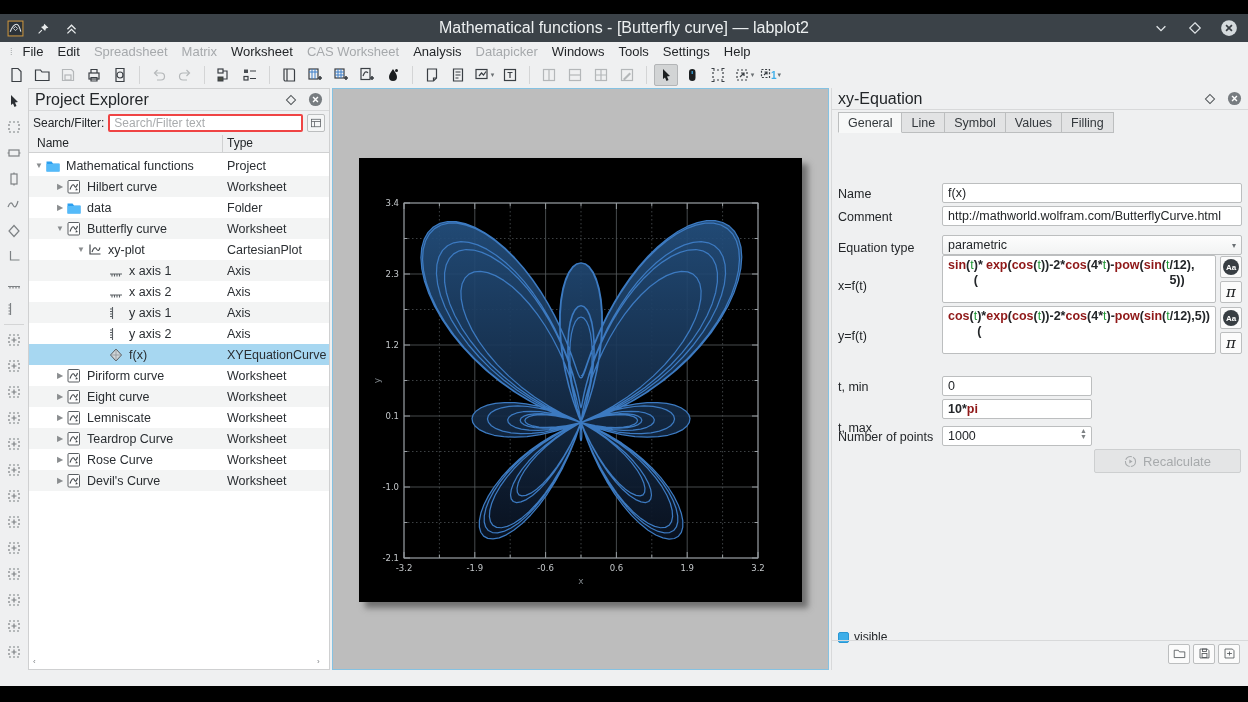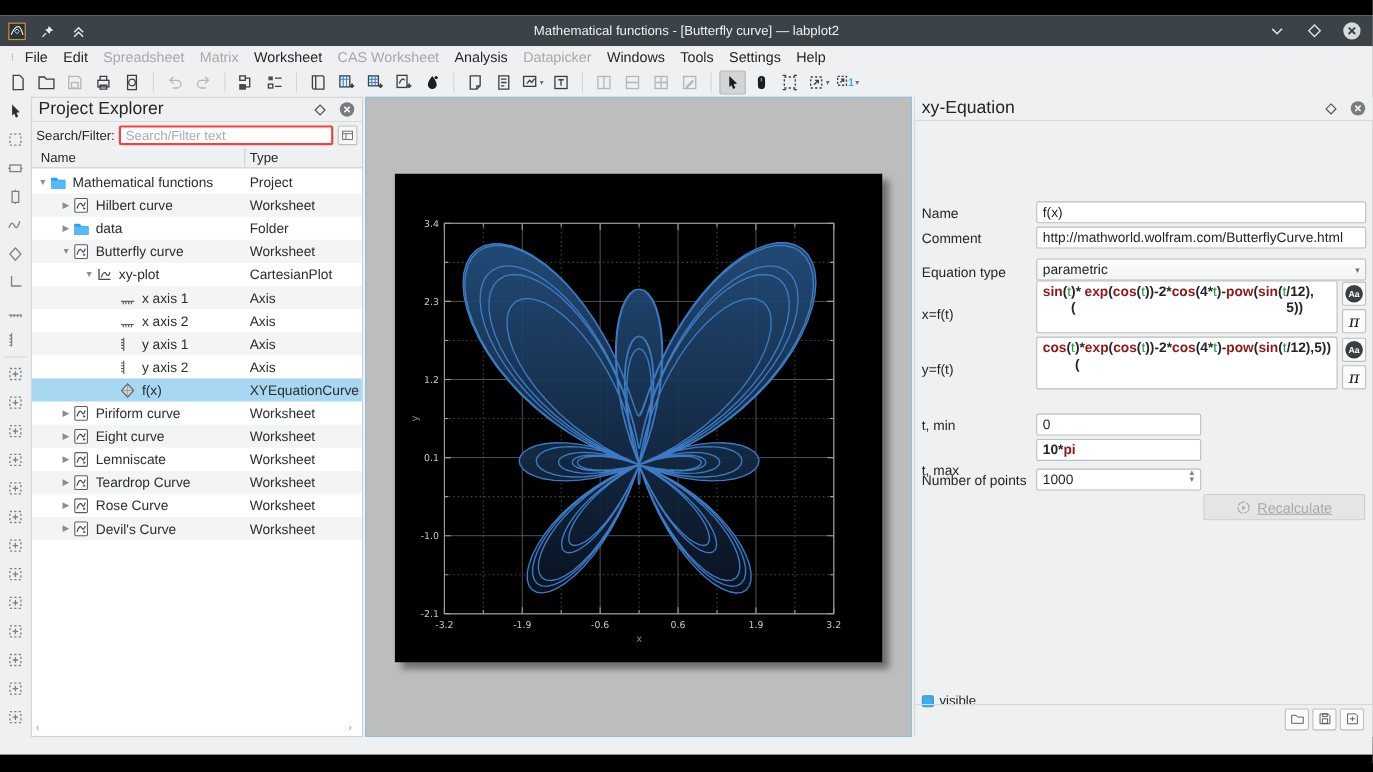--- a/index.html
+++ b/index.html
@@ -6,21 +6,21 @@
   body { width:1248px; height:702px; background:#000; position:relative; overflow:hidden;
          font-family:"Liberation Sans","DejaVu Sans",sans-serif; font-size:12px; color:#232629; }
   .screen { position:absolute; inset:0; }
   .window { position:absolute; left:0; top:14px; width:1248px; height:672px; background:#eff0f1; }
 
   
   .titlebar { position:absolute; left:0; top:0; width:100%; height:28px; background:#3b4248;
               display:flex; align-items:center; color:#eef1f2; }
   .tb-left { position:absolute; left:6px; display:flex; gap:10px; align-items:center; }
   .tb-right { position:absolute; right:10px; display:flex; gap:16px; align-items:center; }
-  .tb-title { width:100%; text-align:center; font-size:12px; color:#edf0f1; }
+  .tb-title { width:100%; text-align:center; font-size:16px; color:#edf0f1; }
   .tb-ic { width:18px; height:18px; display:inline-flex; align-items:center; justify-content:center; }
 
   
   .menubar { position:absolute; left:0; top:28px; width:100%; height:20px; background:#eff0f1;
              display:flex; align-items:center; padding-left:10px; }
   .menubar .handle { color:#9da0a3; font-size:9px; margin-right:4px; letter-spacing:-1px; }
   .menu-item { padding:0 7px; font-size:13px; color:#232629; line-height:20px; }
   .menu-item.disabled { color:#a6a9ac; }
 
   
@@ -96,21 +96,21 @@
   .combo .chev { color:#6a6f73; font-size:8px; }
   .spin { position:absolute; right:4px; top:1px; display:flex; flex-direction:column; line-height:6px;
           font-size:7px; color:#7d8184; }
   .sqbtn { position:absolute; left:388px; width:22px; height:22px; border:1px solid #bcbebf; border-radius:2px;
            background:#fbfbfb; display:flex; align-items:center; justify-content:center; }
   .aacirc { width:16px; height:16px; border-radius:50%; background:#383e43; color:#fff; font-size:8px;
             font-weight:bold; display:flex; align-items:center; justify-content:center; }
   .pi { font-family:"DejaVu Serif",serif; font-style:italic; font-size:15px; color:#17191b; }
   .recalc { position:absolute; left:262px; top:316px; width:147px; height:24px; background:#e4e5e6;
             border:1px solid #cdcfd0; border-radius:2px; color:#a7aaac; font-size:13px;
-            display:flex; align-items:center; justify-content:center; gap:6px;text-decoration:underline; }
+            display:flex; align-items:center; justify-content:center; gap:6px; }
   .visible-row { position:absolute; left:6px; top:542px; display:flex; align-items:center; gap:5px; }
   .cbx { width:11px; height:11px; background:#3daee9; border:1px solid #2a97d3; border-radius:2px; }
   .prop-footer { position:absolute; left:0; bottom:4px; width:100%; height:26px; border-top:1px solid #d8d9da;
                  display:flex; justify-content:flex-end; align-items:center; gap:3px; padding:0 8px; }
   .pf-btn { width:22px; height:20px; border:1px solid #bcbebf; border-radius:2px; background:#fbfbfb;
             display:flex; align-items:center; justify-content:center; color:#4a4f53; }
 
   svg.icon { display:block; }
   text { font-family:"DejaVu Sans",sans-serif; }
 </style>
@@ -841,20 +841,27 @@
               <path d="M8 2l6 6-6 6-6-6z" fill="none" stroke="#4a4f52" stroke-width="1.4"></path>
             </svg>
           </span>
       <span class="dk-ic">
             <svg class="icon" width="15" height="15" viewBox="0 0 16 16">
               <circle cx="8" cy="8" r="7" fill="#777c80"></circle>
               <path d="M5.4 5.4l5.2 5.2M10.6 5.4l-5.2 5.2" stroke="#fff" stroke-width="1.5"></path>
             </svg>
           </span>
     </div>
+    <div class="tabbar">
+          <span class="tab active">General</span>
+          <span class="tab">Line</span>
+          <span class="tab">Symbol</span>
+          <span class="tab">Values</span>
+          <span class="tab">Filling</span>
+        </div>
     <div class="form">
       <span class="flabel" style="top:54px">Name</span>
       <div class="ffield" style="top:50px; width:300px; height:20px">f(x)</div>
       <span class="flabel" style="top:77px">Comment</span>
       <div class="ffield" style="top:73px; width:300px; height:20px">http://mathworld.wolfram.com/ButterflyCurve.html</div>
       <span class="flabel" style="top:108px">Equation type</span>
       <div class="ffield combo" style="top:102px; width:300px; height:20px">
         <span>parametric</span>
         <span class="chev">▾</span>
       </div>

